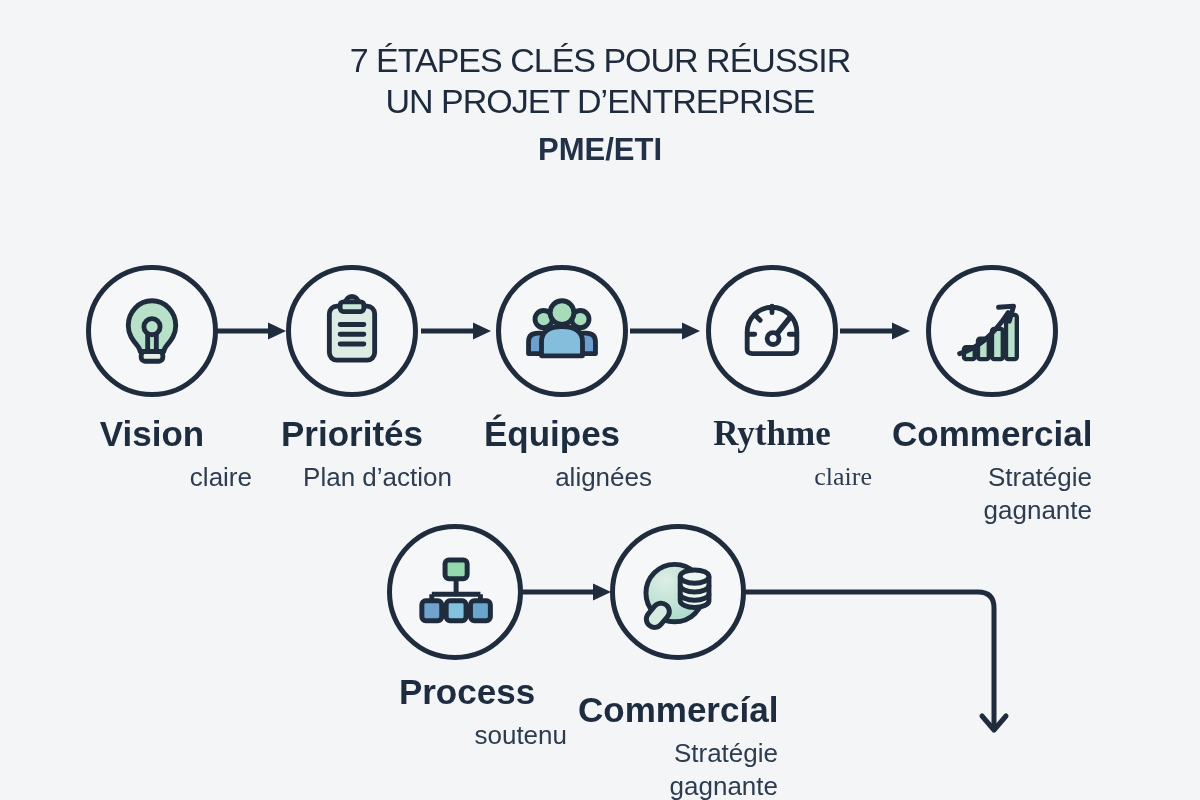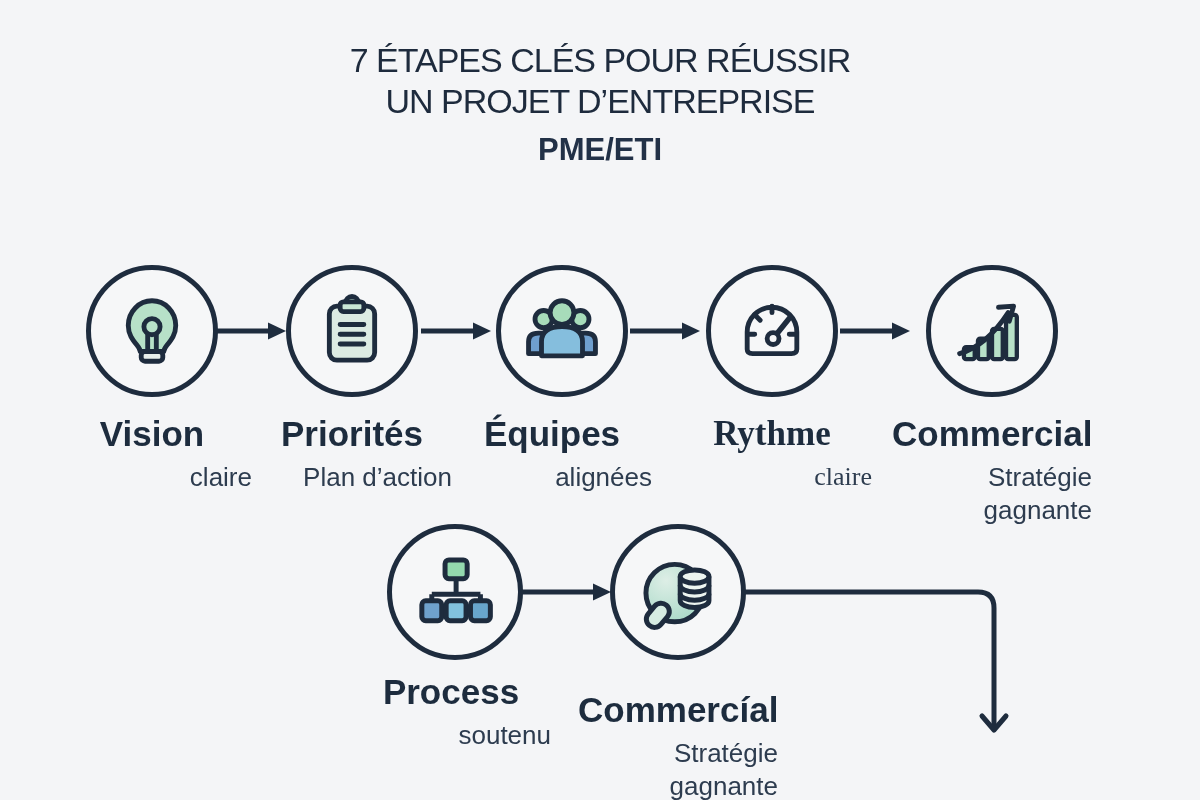--- a/index.html
+++ b/index.html
@@ -45,21 +45,21 @@
   #step4 { left:672px; top:265px; }
   #step5 { left:892px; top:265px; }
   #step6 { left:355px; top:524px; }
   #step7 { left:578px; top:524px; }
 
   #labels1 { left:52px;  top:414px; }
   #labels2 { left:252px; top:414px; }
   #labels3 { left:452px; top:414px; }
   #labels4 { left:672px; top:414px;font-family:Liberation Serif, serif; }
   #labels5 { left:892px; top:414px; }
-  #labels6 { left:351px; top:672px; }
+  #labels6 { left:367px; top:672px; }
   #labels7 { left:578px; top:672px;margin-top:18px; }
 
   #arrow1 { left:216px; top:319px; }
   #arrow2 { left:421px; top:319px; }
   #arrow3 { left:630px; top:319px; }
   #arrow4 { left:840px; top:319px; }
   #arrow5 { left:521px; top:580px; }
   #arrow6 { left:744px; top:586px; }
 </style>
 </head>

